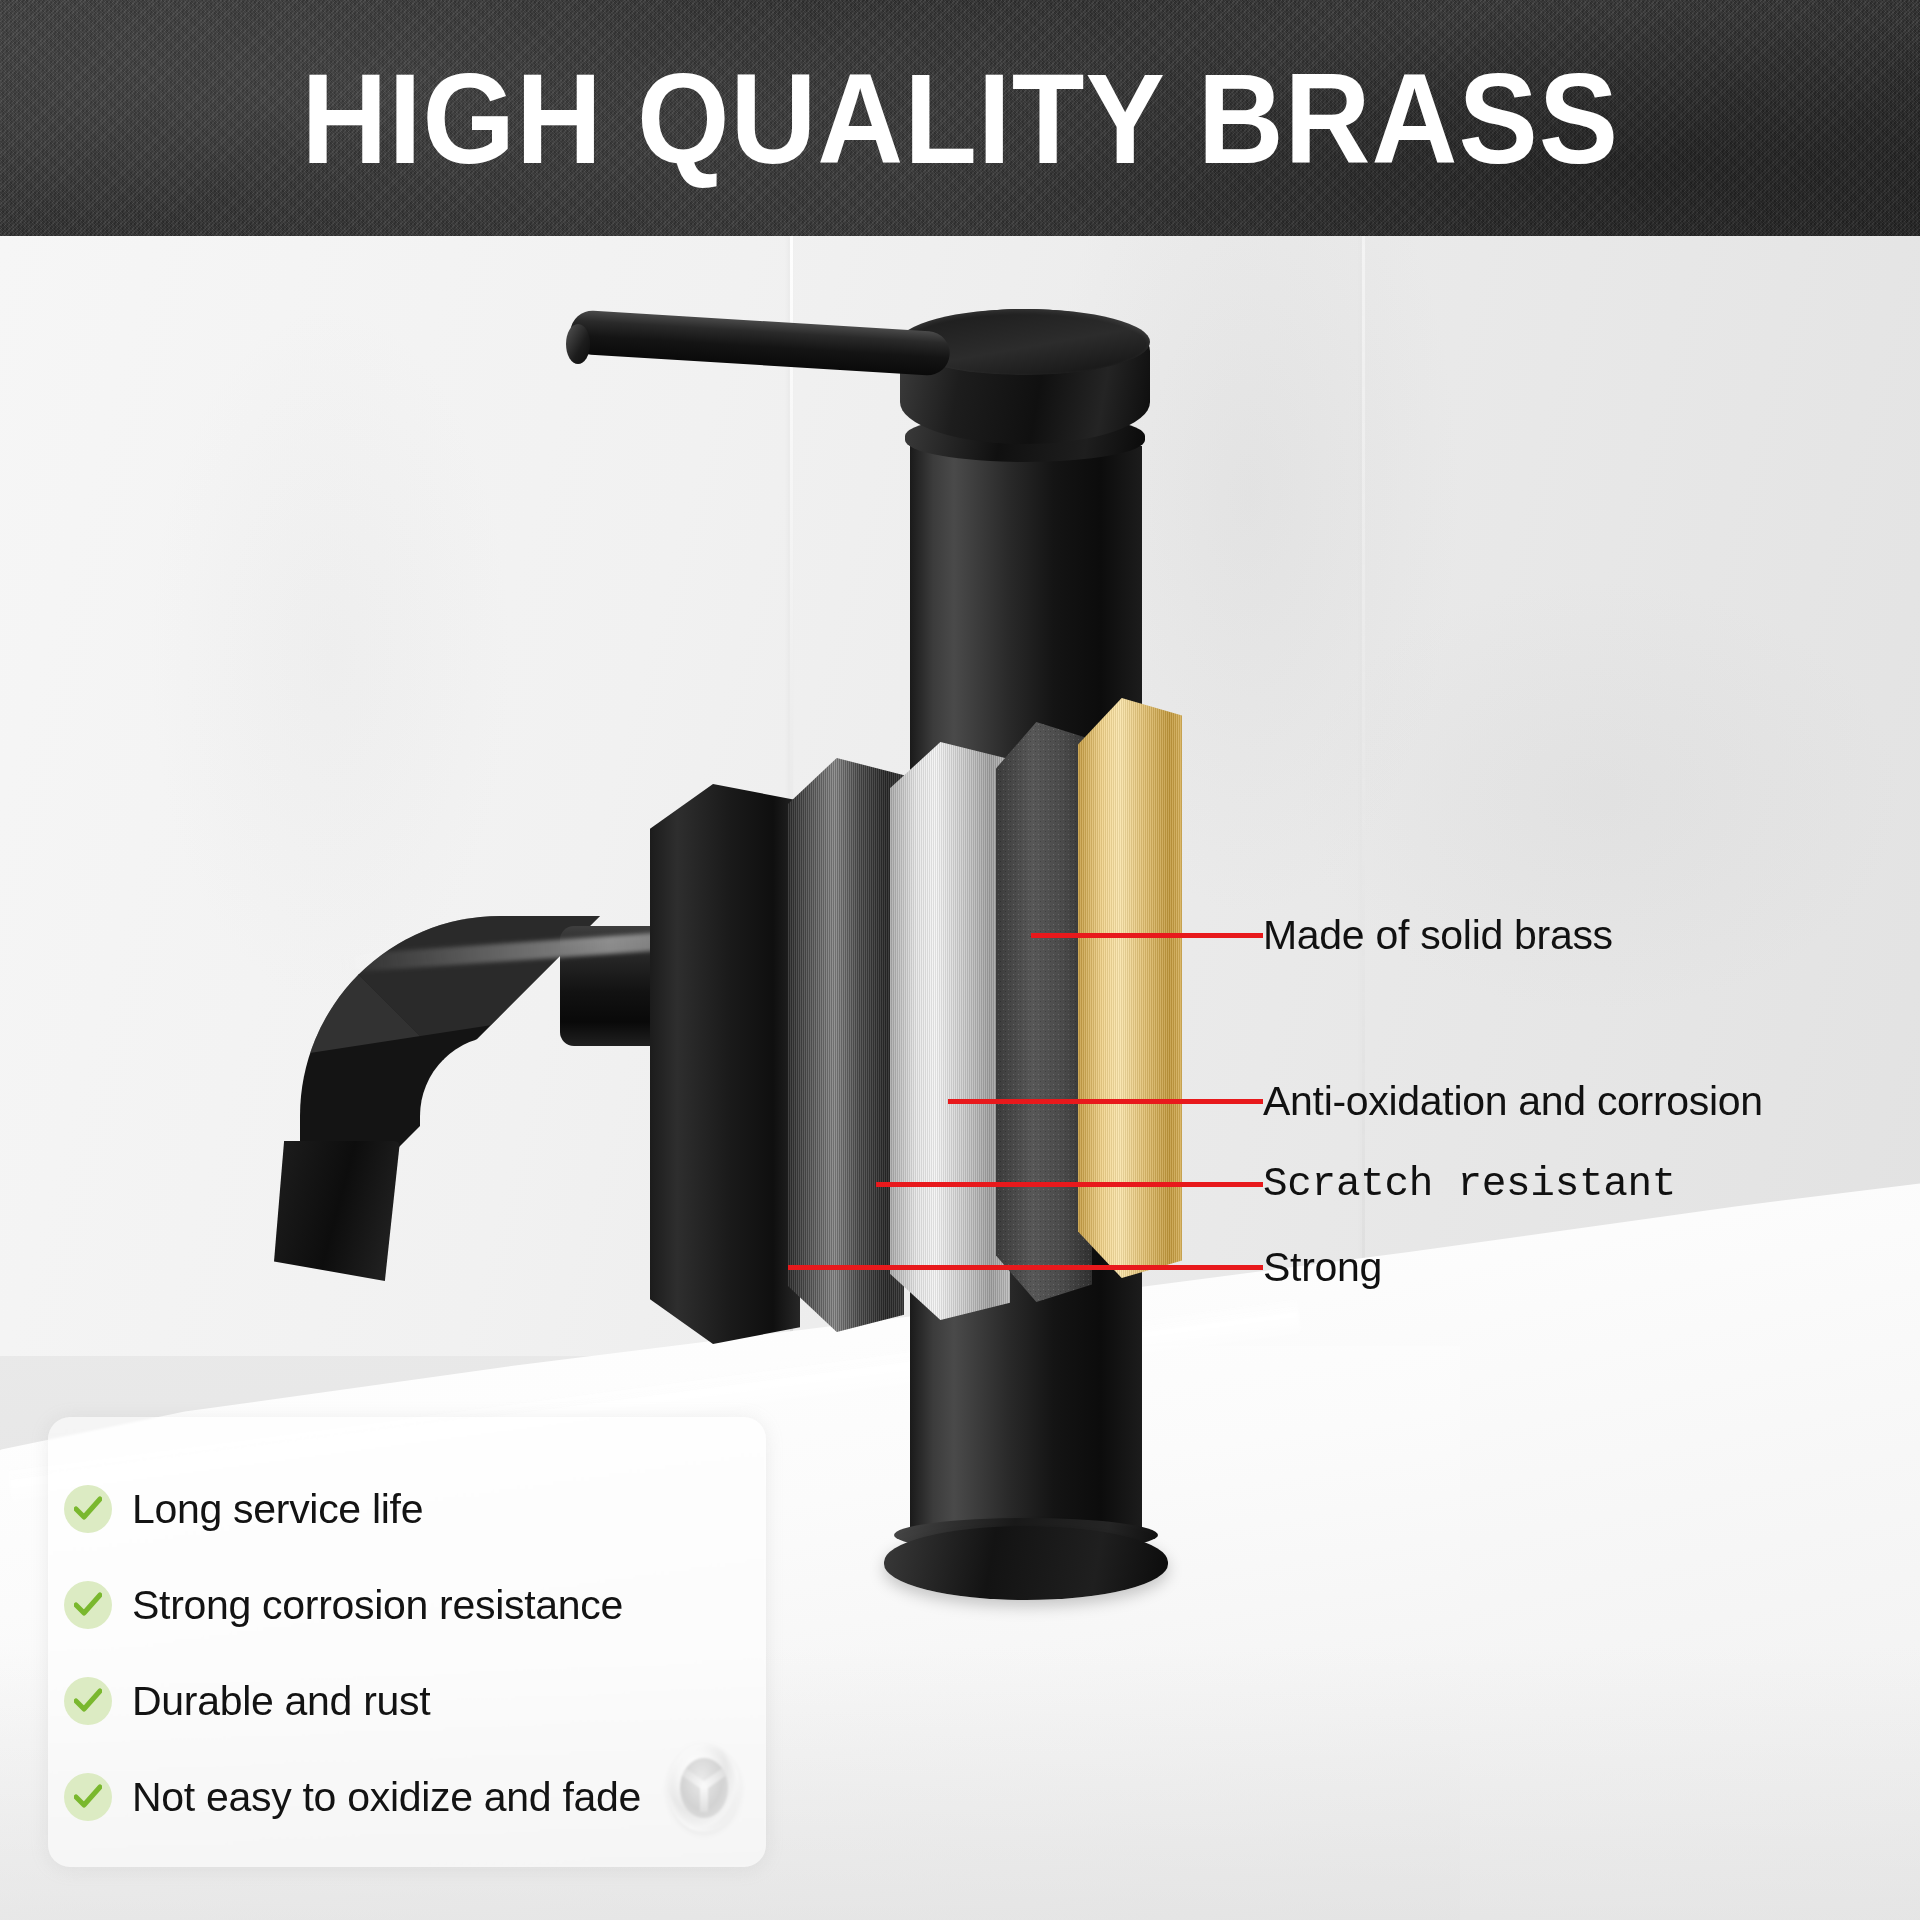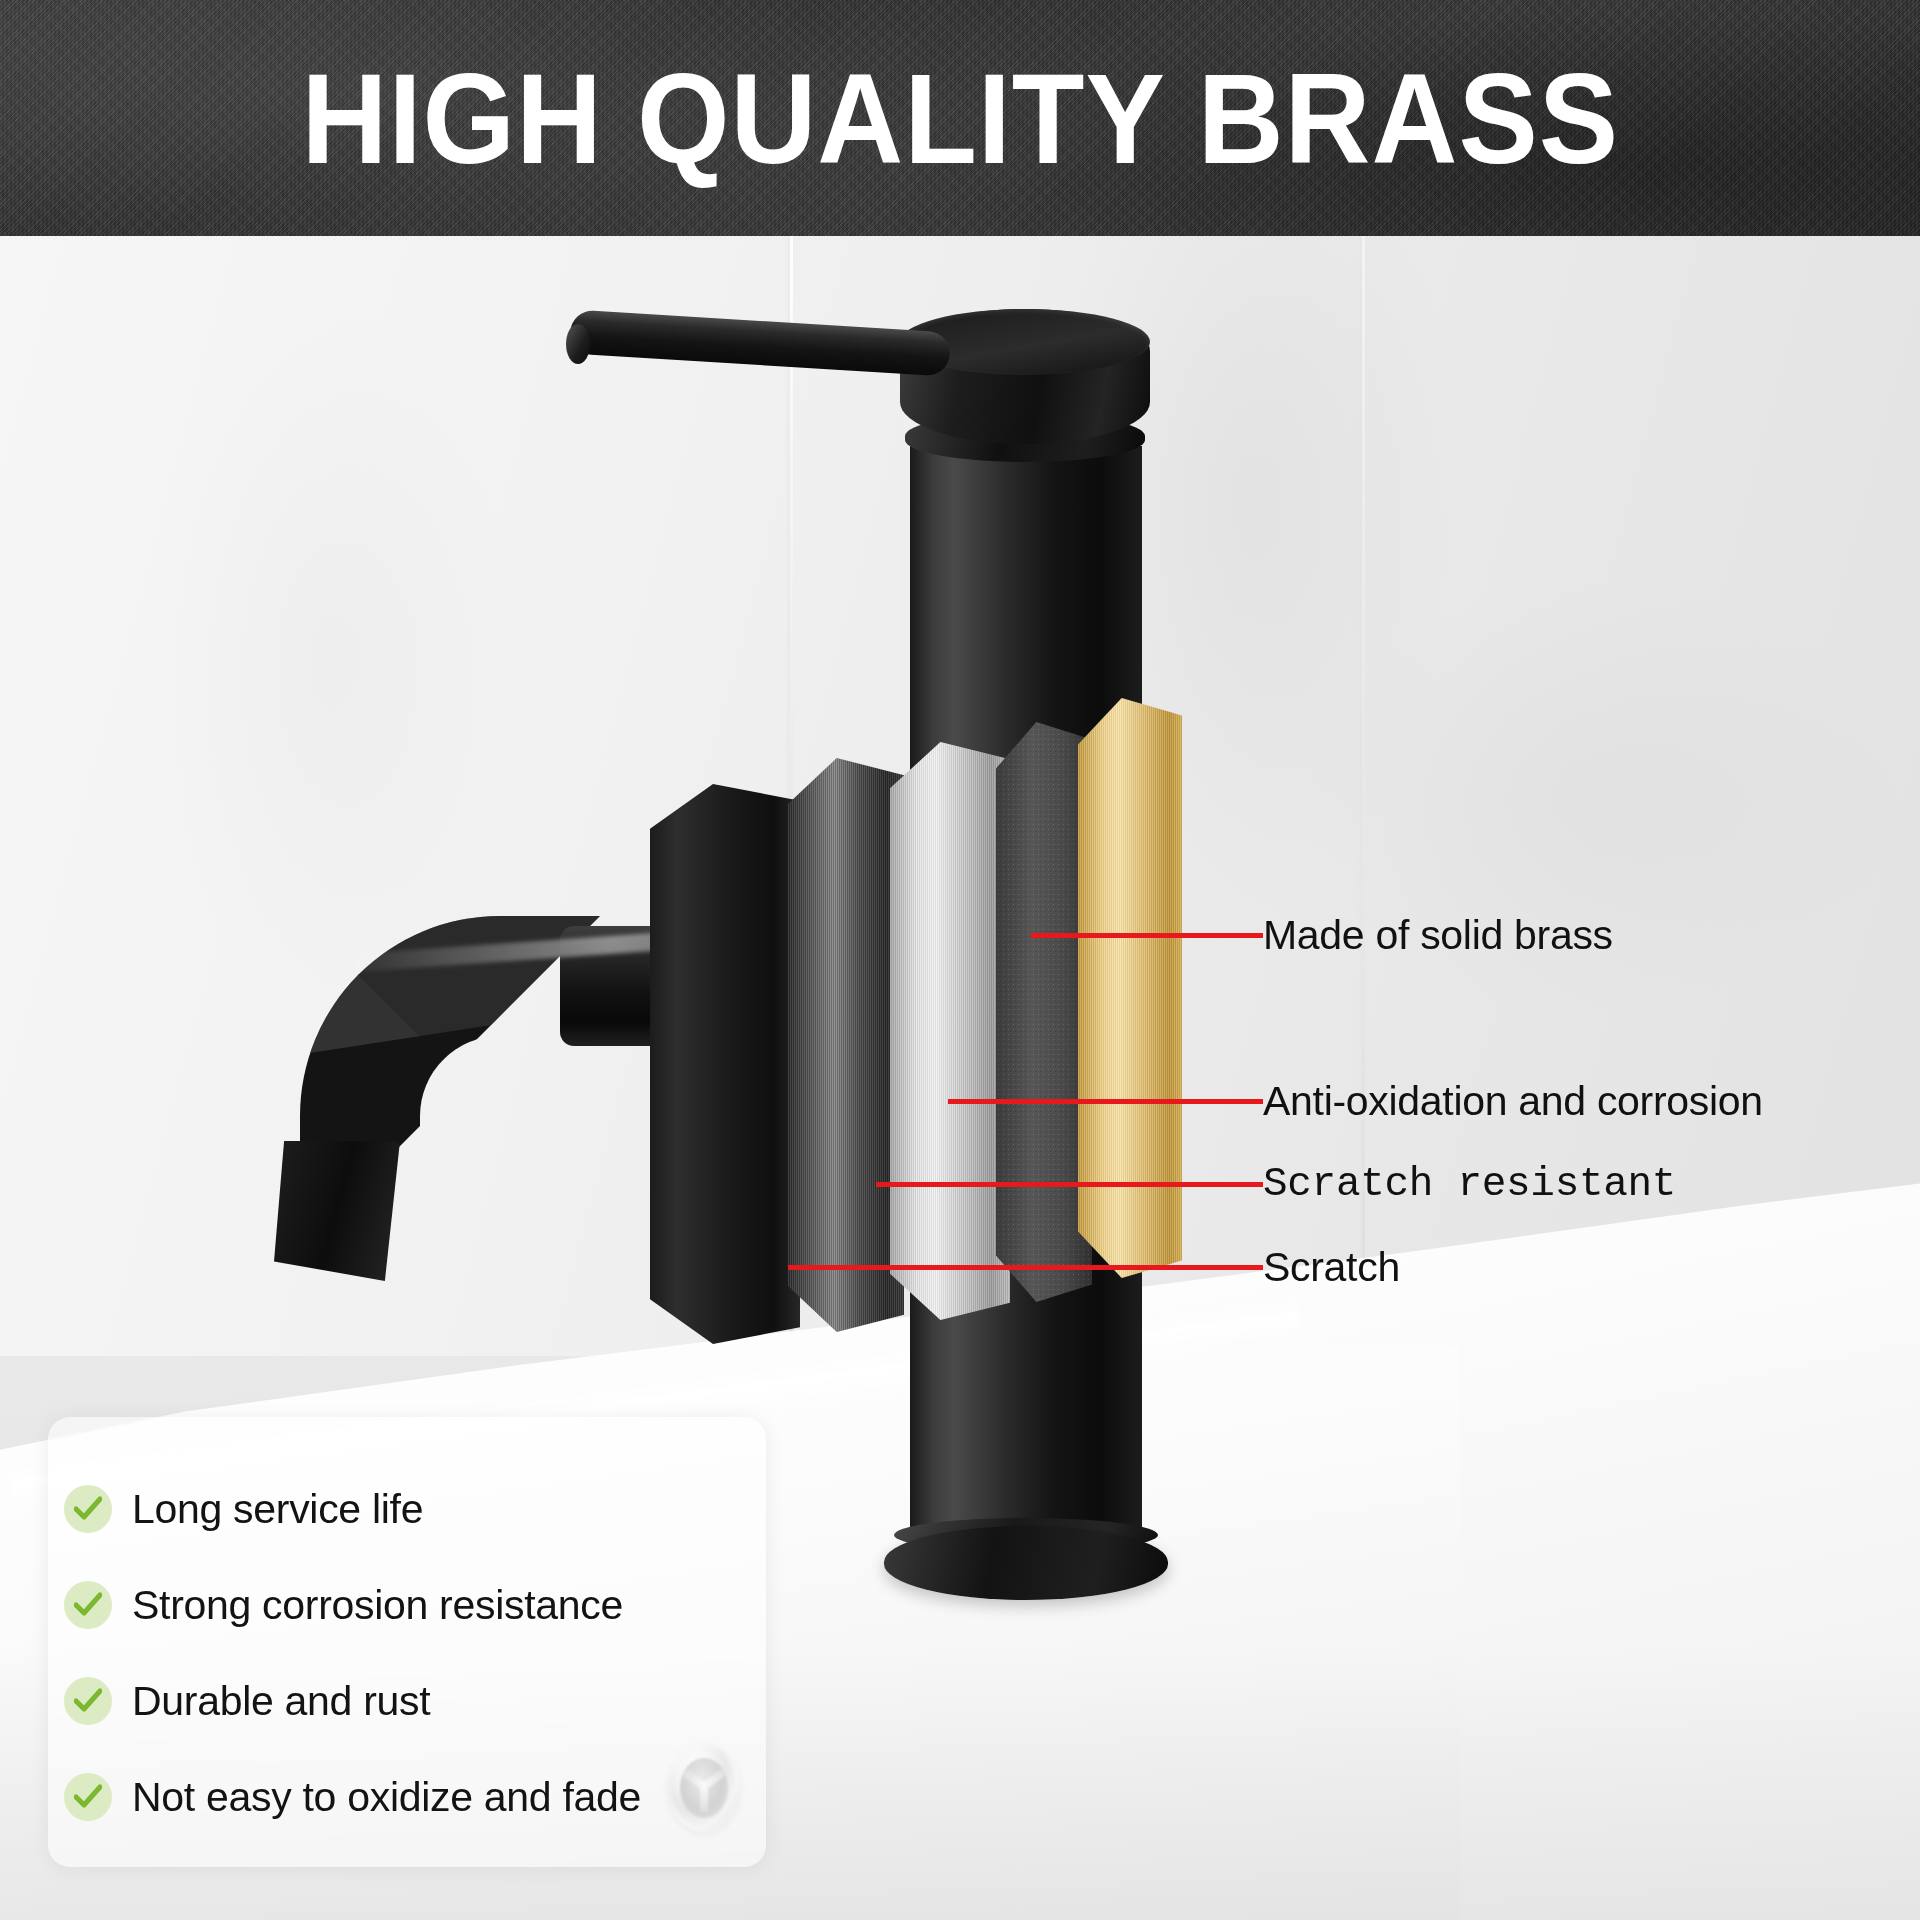--- a/index.html
+++ b/index.html
@@ -451,21 +451,21 @@
         <div class="callout-text" style="left:315px;">Anti-oxidation and corrosion</div>
       </div>
 
       <div class="callout" style="left:868px; top:921px; width:1050px;">
         <div class="callout-line" style="left:0; width:387px;"></div>
         <div class="callout-text" style="left:387px;font-family:Liberation Mono, monospace;">Scratch resistant</div>
       </div>
 
       <div class="callout" style="left:780px; top:1004px; width:1140px;">
         <div class="callout-line" style="left:0; width:475px;"></div>
-        <div class="callout-text" style="left:475px;">Scratch</div>
+        <div class="callout-text" style="left:475px;">Strong</div>
       </div>
 
     </div>
   </div>
 
   <div class="feature-card">
 
     <div class="feature-row">
       <span class="check-badge">
         <svg width="28" height="26" viewBox="0 0 28 26" aria-hidden="true">

